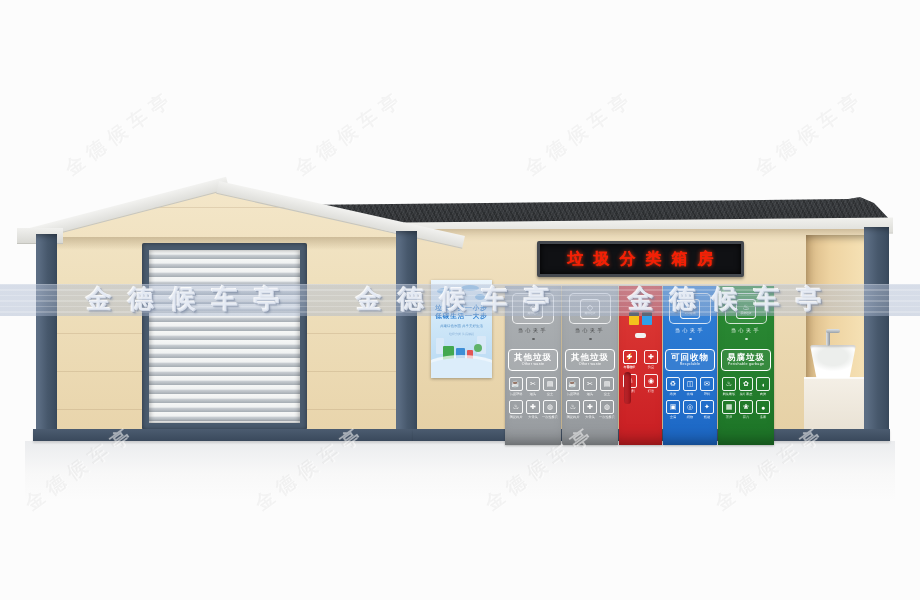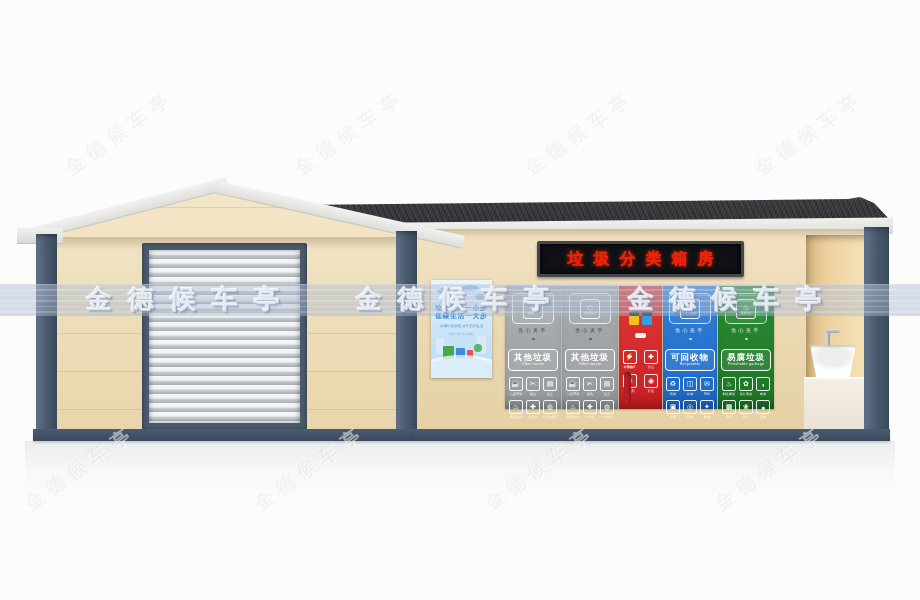--- a/index.html
+++ b/index.html
@@ -56,21 +56,21 @@
   .poster-sub{position:absolute;left:0;right:0;top:44px;text-align:center;
     color:#5a95cc;font-size:3.5px;}
   .poster-foot{position:absolute;left:0;right:0;top:52px;text-align:center;
     color:#86aed6;font-size:3px;}
   .poster-wave{position:absolute;left:-8px;right:-8px;bottom:-6px;height:26px;
     background:#dcedfa;border-radius:50% 50% 0 0;box-shadow:0 -3px 0 rgba(255,255,255,.7);}
   .p-shape{position:absolute;border-radius:1px;}
 
   
   .bins{left:505px;top:286px;width:269px;height:139px;display:flex;gap:1px;z-index:5;}
-  .bin-panel{position:relative;height:123px;flex:0 0 auto;
+  .bin-panel{position:relative;height:159px;flex:0 0 auto;
     box-shadow:inset 0 -14px 16px -11px rgba(0,0,0,.4),0 1px 2px rgba(0,0,0,.25);}
   .chute{margin:7px auto 0;width:40px;height:29px;border:1px solid rgba(255,255,255,.78);
     border-radius:5px;background:rgba(255,255,255,.06);
     display:flex;align-items:center;justify-content:center;}
   .chute-box{width:18px;height:18px;border:1px solid rgba(255,255,255,.95);border-radius:3px;
     display:flex;flex-direction:column;align-items:center;justify-content:center;color:#fff;}
   .chute-glyph{font-size:8px;line-height:9px;}
   .chute-tag{font-size:2.8px;line-height:3px;opacity:.95;}
   .caution{margin-top:3px;text-align:center;font-size:5px;letter-spacing:2.5px;
     color:rgba(255,255,255,.92);}

